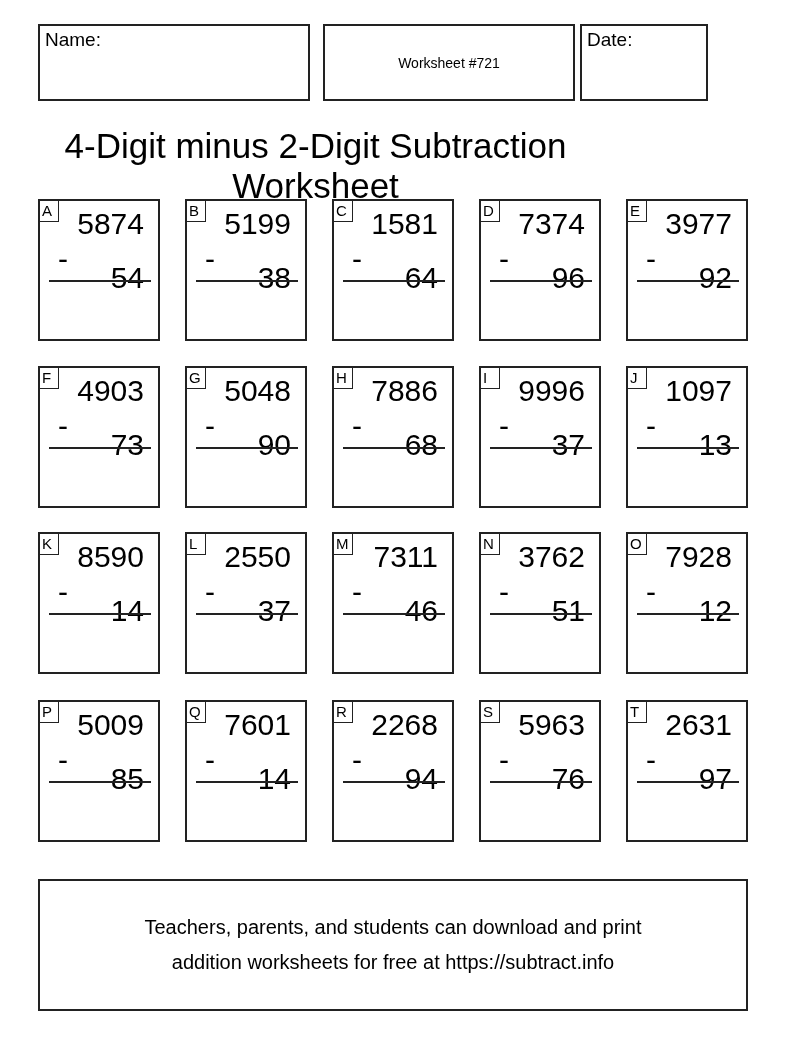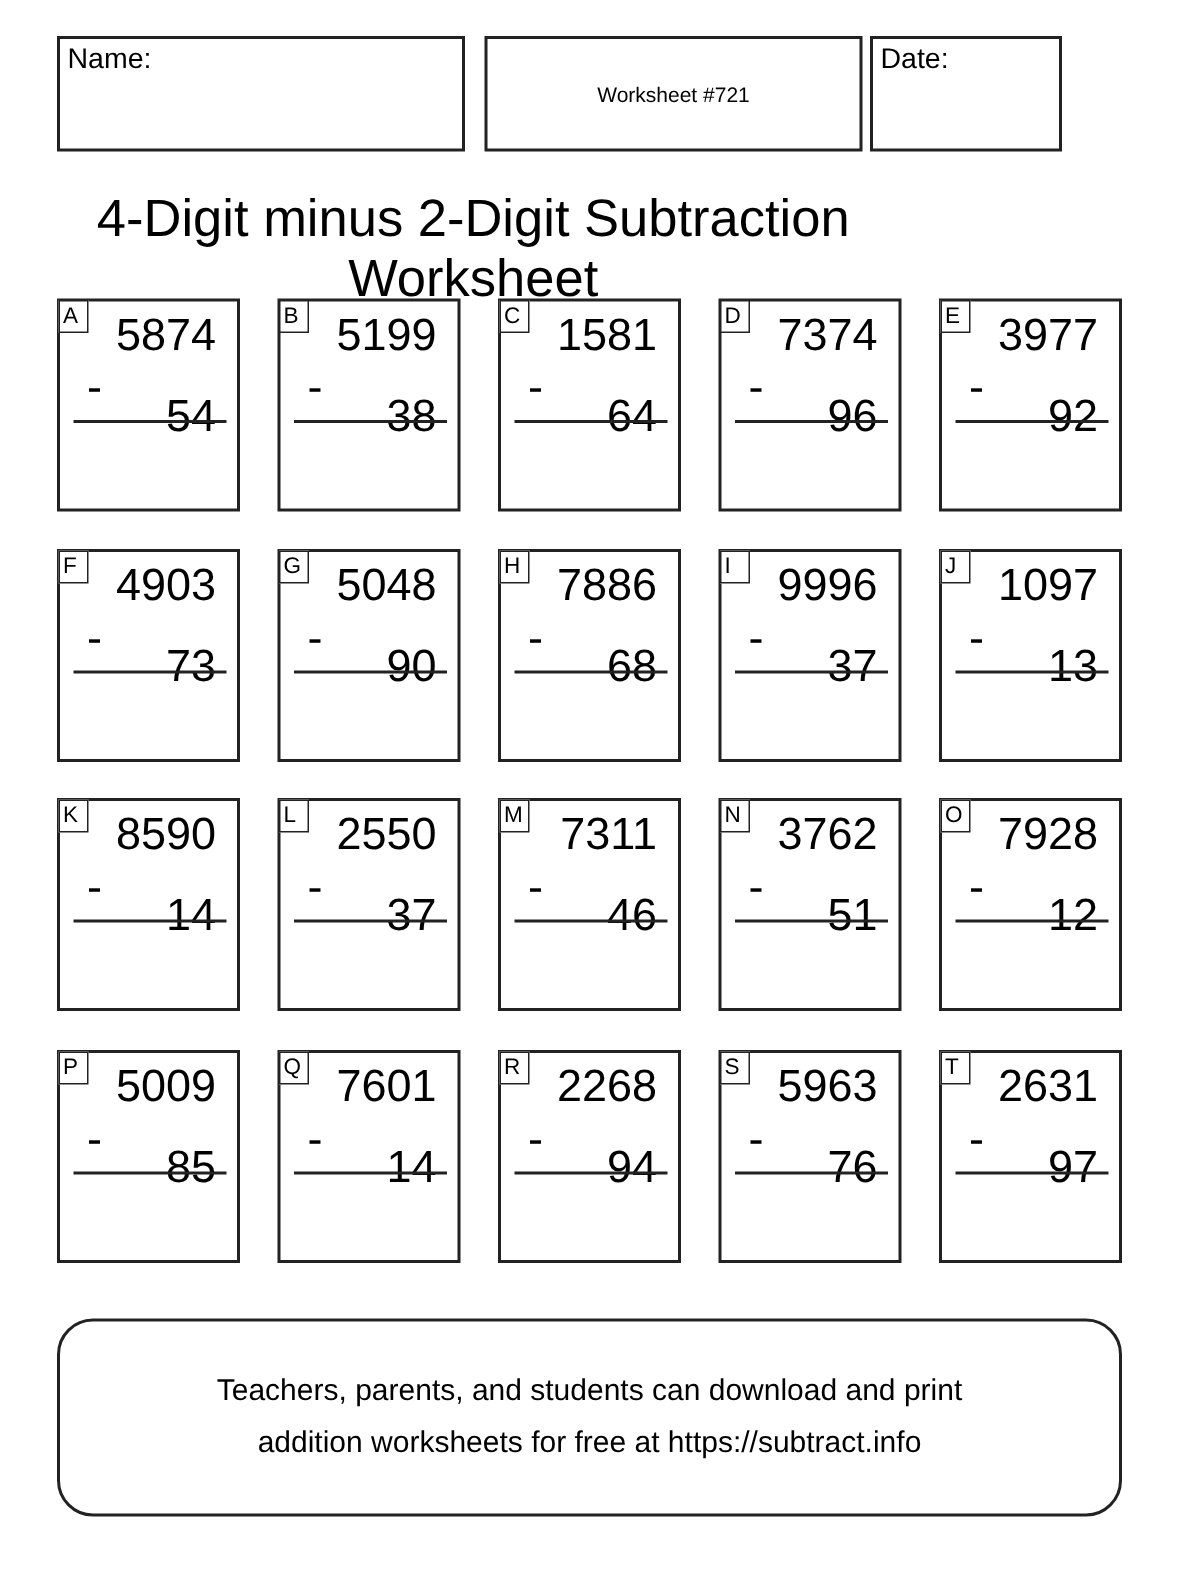--- a/index.html
+++ b/index.html
@@ -175,18 +175,18 @@
     </div>
     <div class="prob" style="left: 626px; top: 700px;">
       <span class="letter">T</span>
       <span class="top">2631</span>
       <span class="minus">-</span>
       <span class="bot">97</span>
       <div class="line"></div>
     </div>
   </div>
 
-<div class="box" style="left:38px;top:879px;width:710px;height:132px;border-radius:24px;">
+<div class="box" style="left:38px;top:879px;width:710px;height:132px;">
   <div class="footer-text">
     <span>Teachers, parents, and students can download and print</span>
     <span>addition worksheets for free at https://subtract.info</span>
   </div>
 </div>
 
 </body></html>

